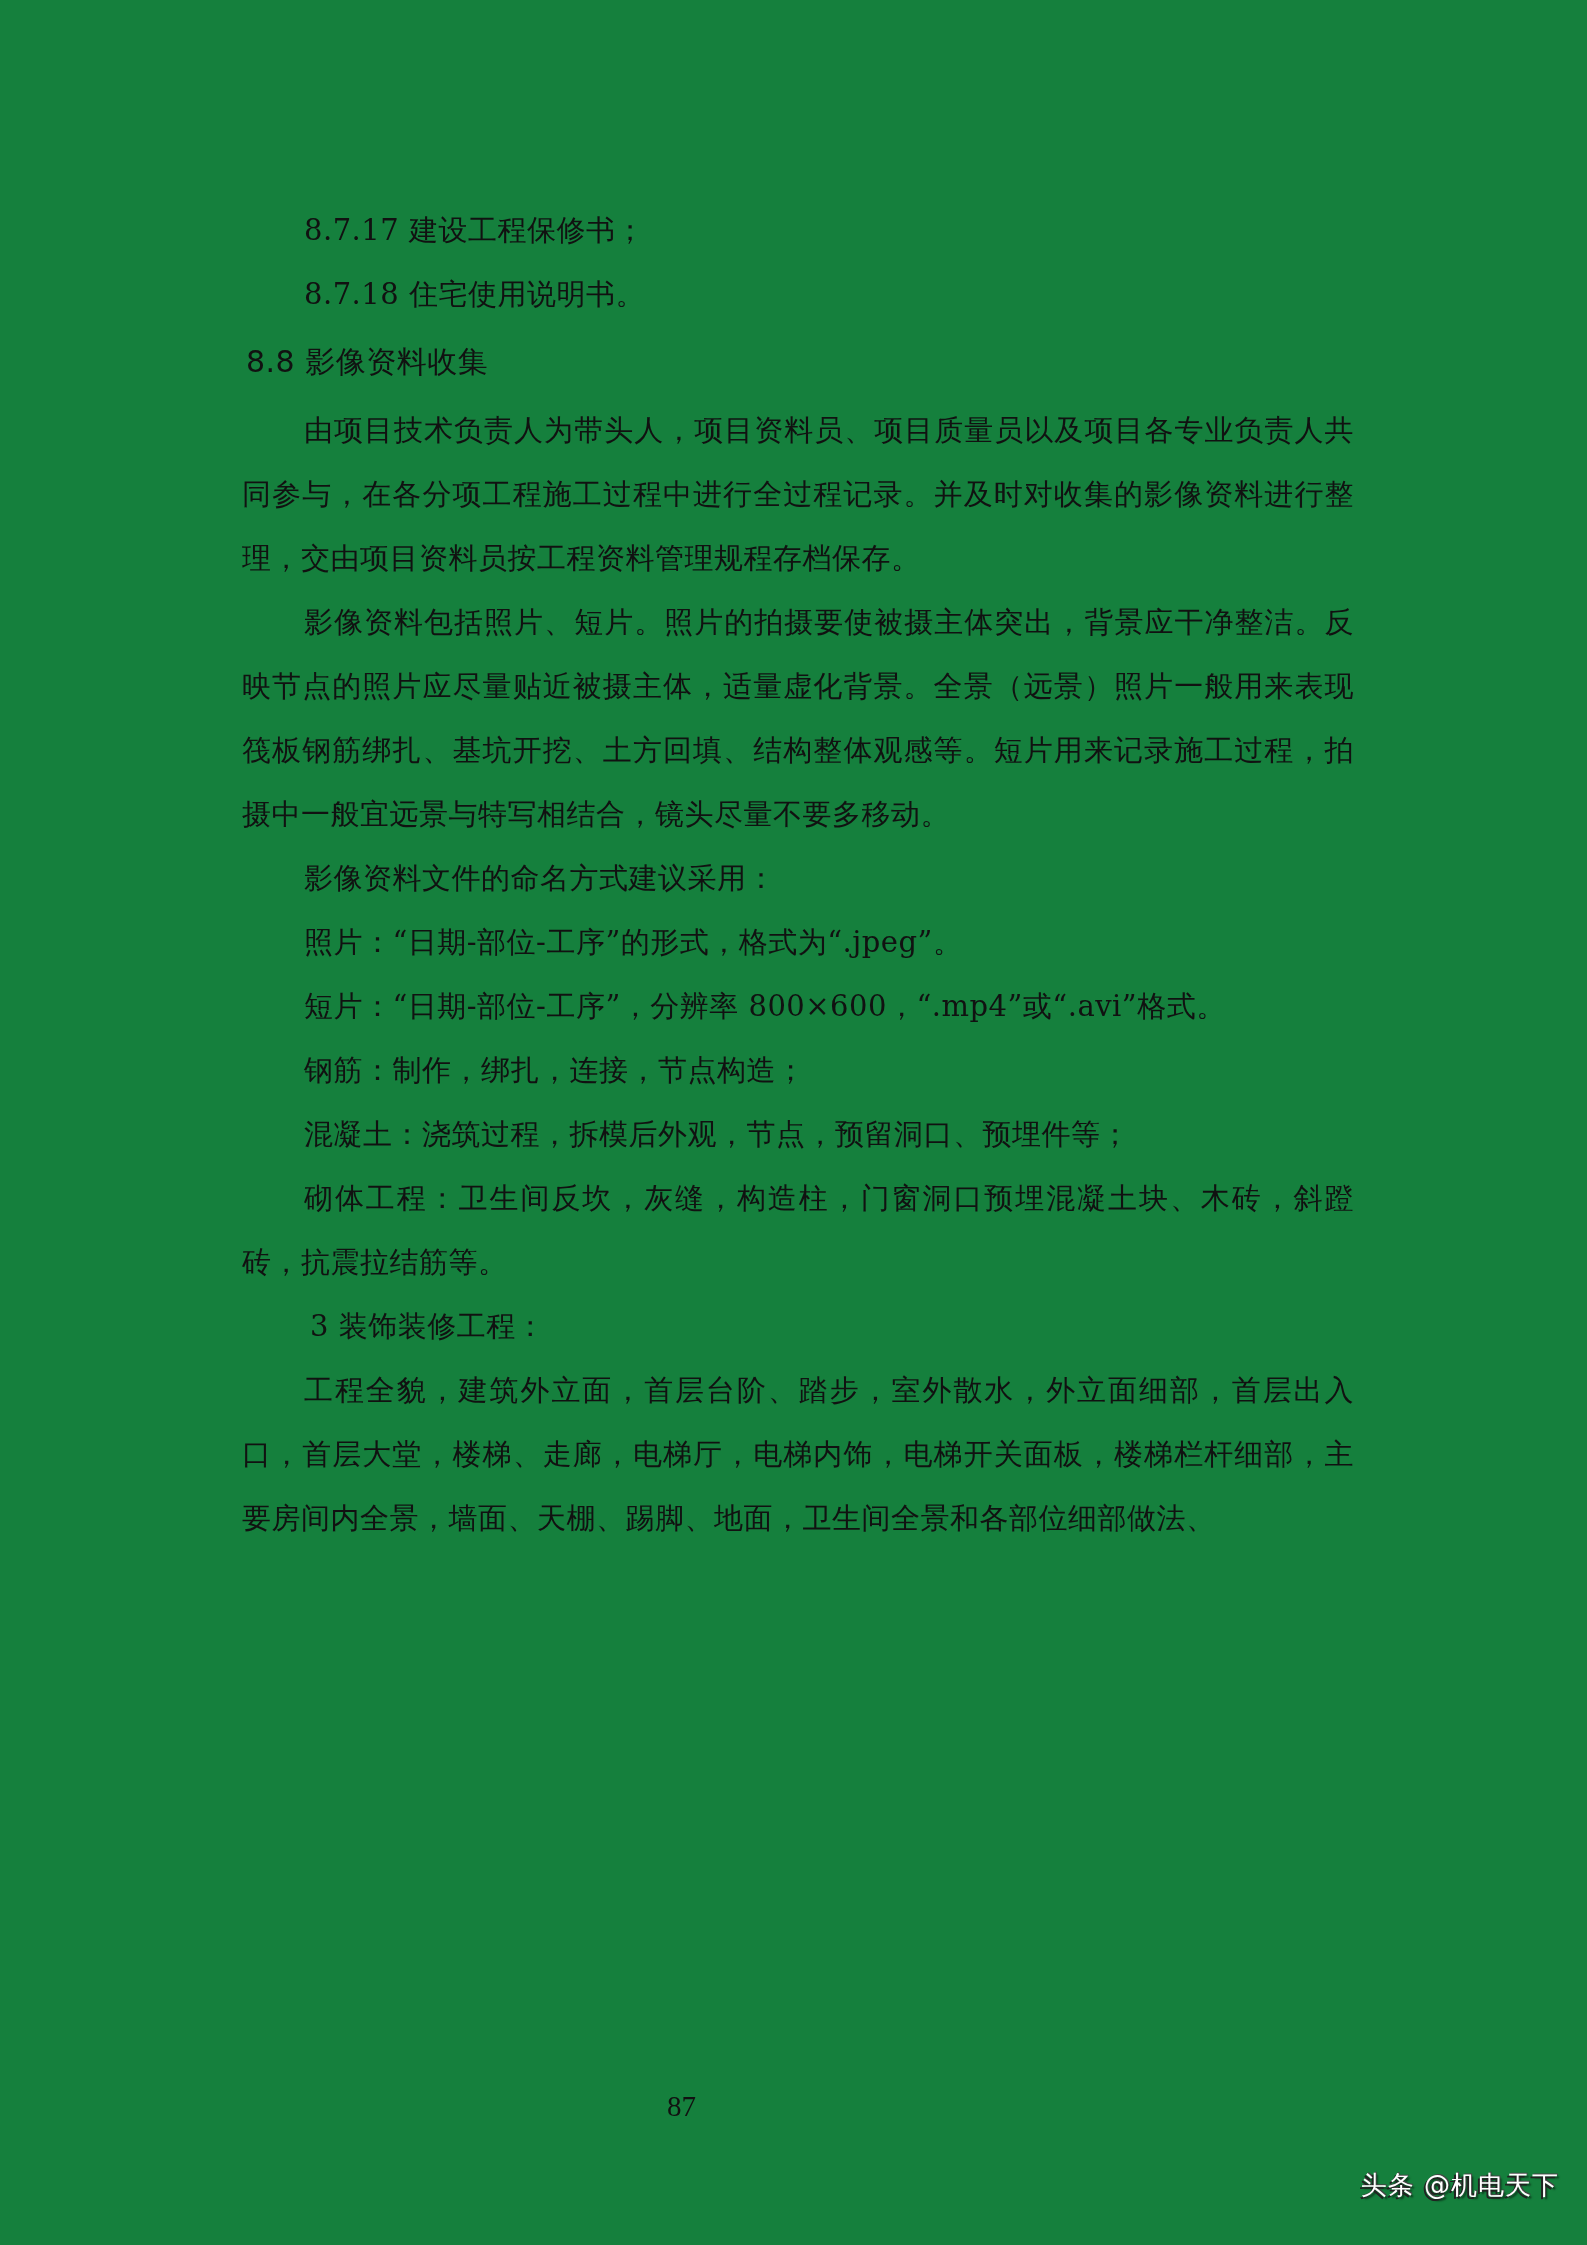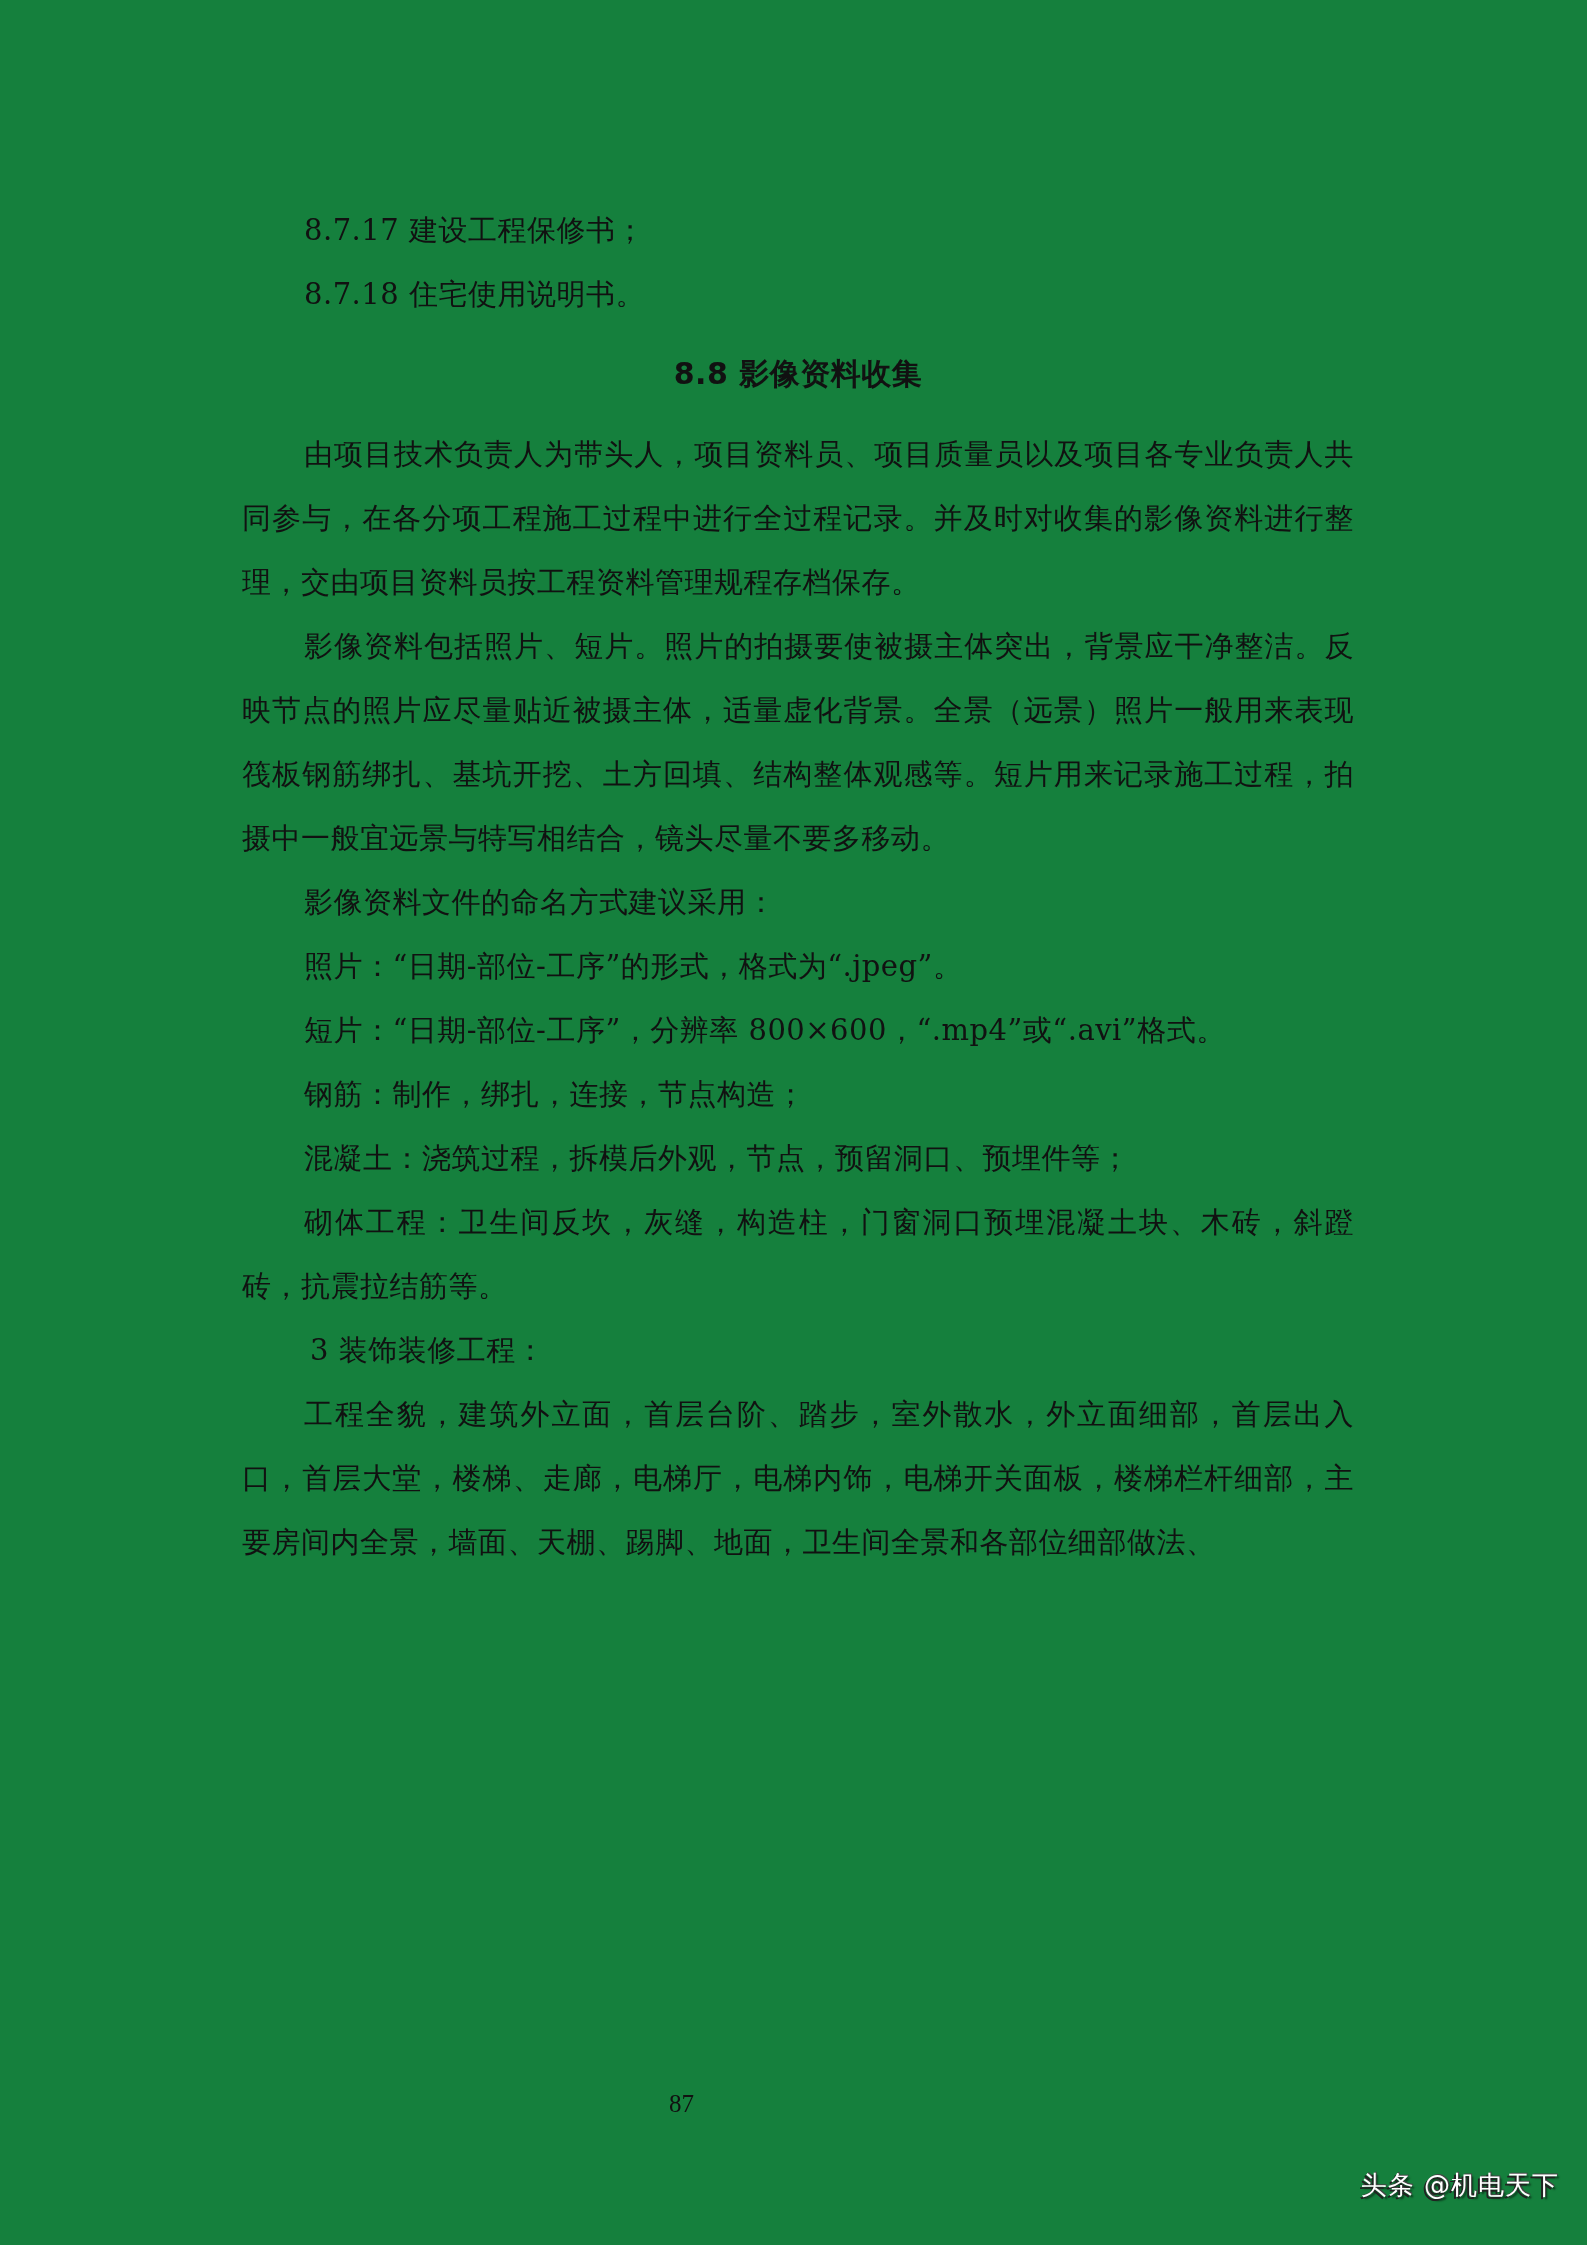--- a/index.html
+++ b/index.html
@@ -10,27 +10,26 @@
       font-family: "DejaVu Serif", "Liberation Serif", serif;
     }
     .content {
       position: absolute; left: 242px; top: 198px; width: 1112px;
       font-size: 29px; line-height: 64px; letter-spacing: 0.5px;
     }
     .p { margin: 0; text-align: justify; text-align-last: left; }
     .indent { text-indent: 62px; }
     .indent-more { text-indent: 68px; }
     .heading {
-      margin: 16px; font-weight: bold; font-size: 30px;
+      margin: 4px; font-weight: normal; font-size: 30px;
       font-family: "DejaVu Sans", "Liberation Sans", sans-serif;
-      text-align: center;
     }
     .page-number {
       position: absolute; left: 0; width: 1363px; top: 2090px;
-      text-align: center; font-size: 25px; color: #111;
+      text-align: center; font-size: 29px; color: #111;
       font-family: "Liberation Serif", "DejaVu Serif", serif;
     }
     .watermark {
       position: absolute; right: 28px; top: 2168px;
       font-size: 26px; color: #ffffff; letter-spacing: 1px;
       font-family: "DejaVu Sans", "Liberation Sans", sans-serif;
       text-shadow: -2px 2px 0 #222, 1px -1px 0 #444, 2px 2px 2px rgba(0,0,0,0.6);
     }
   </style>
 </head>

